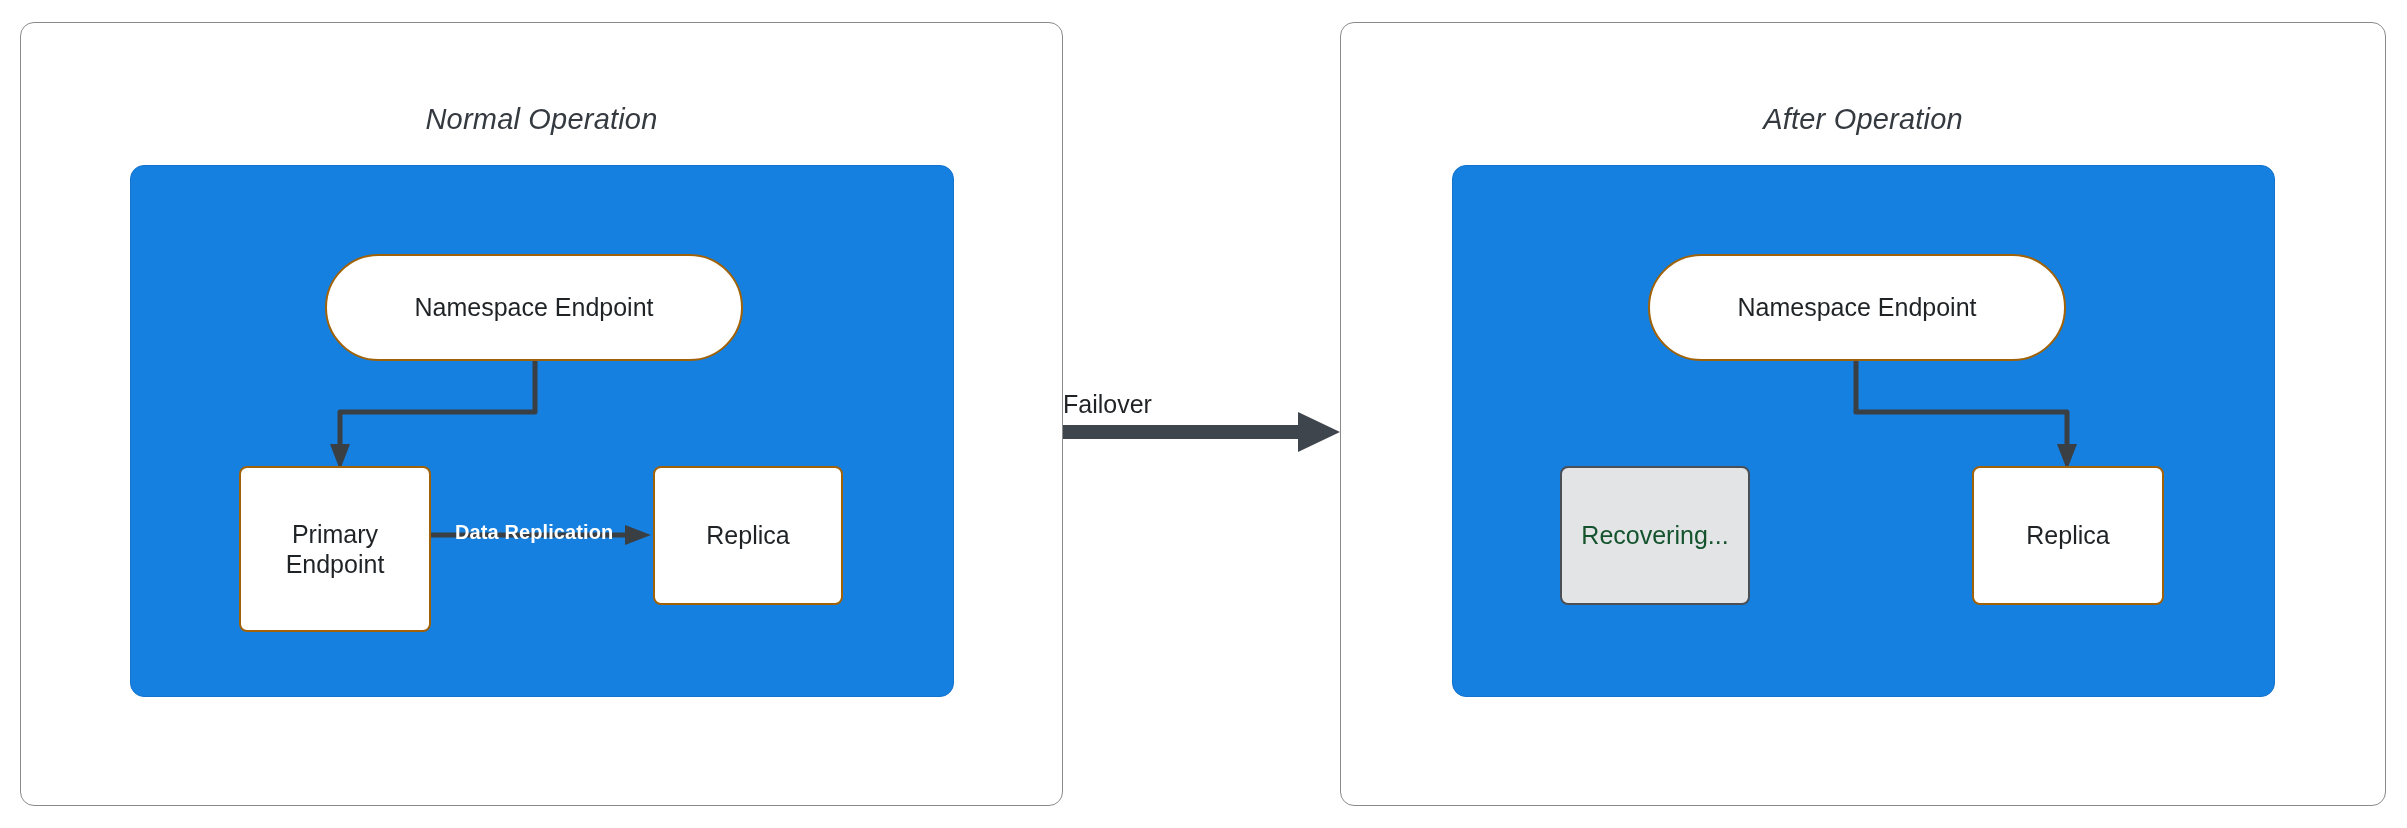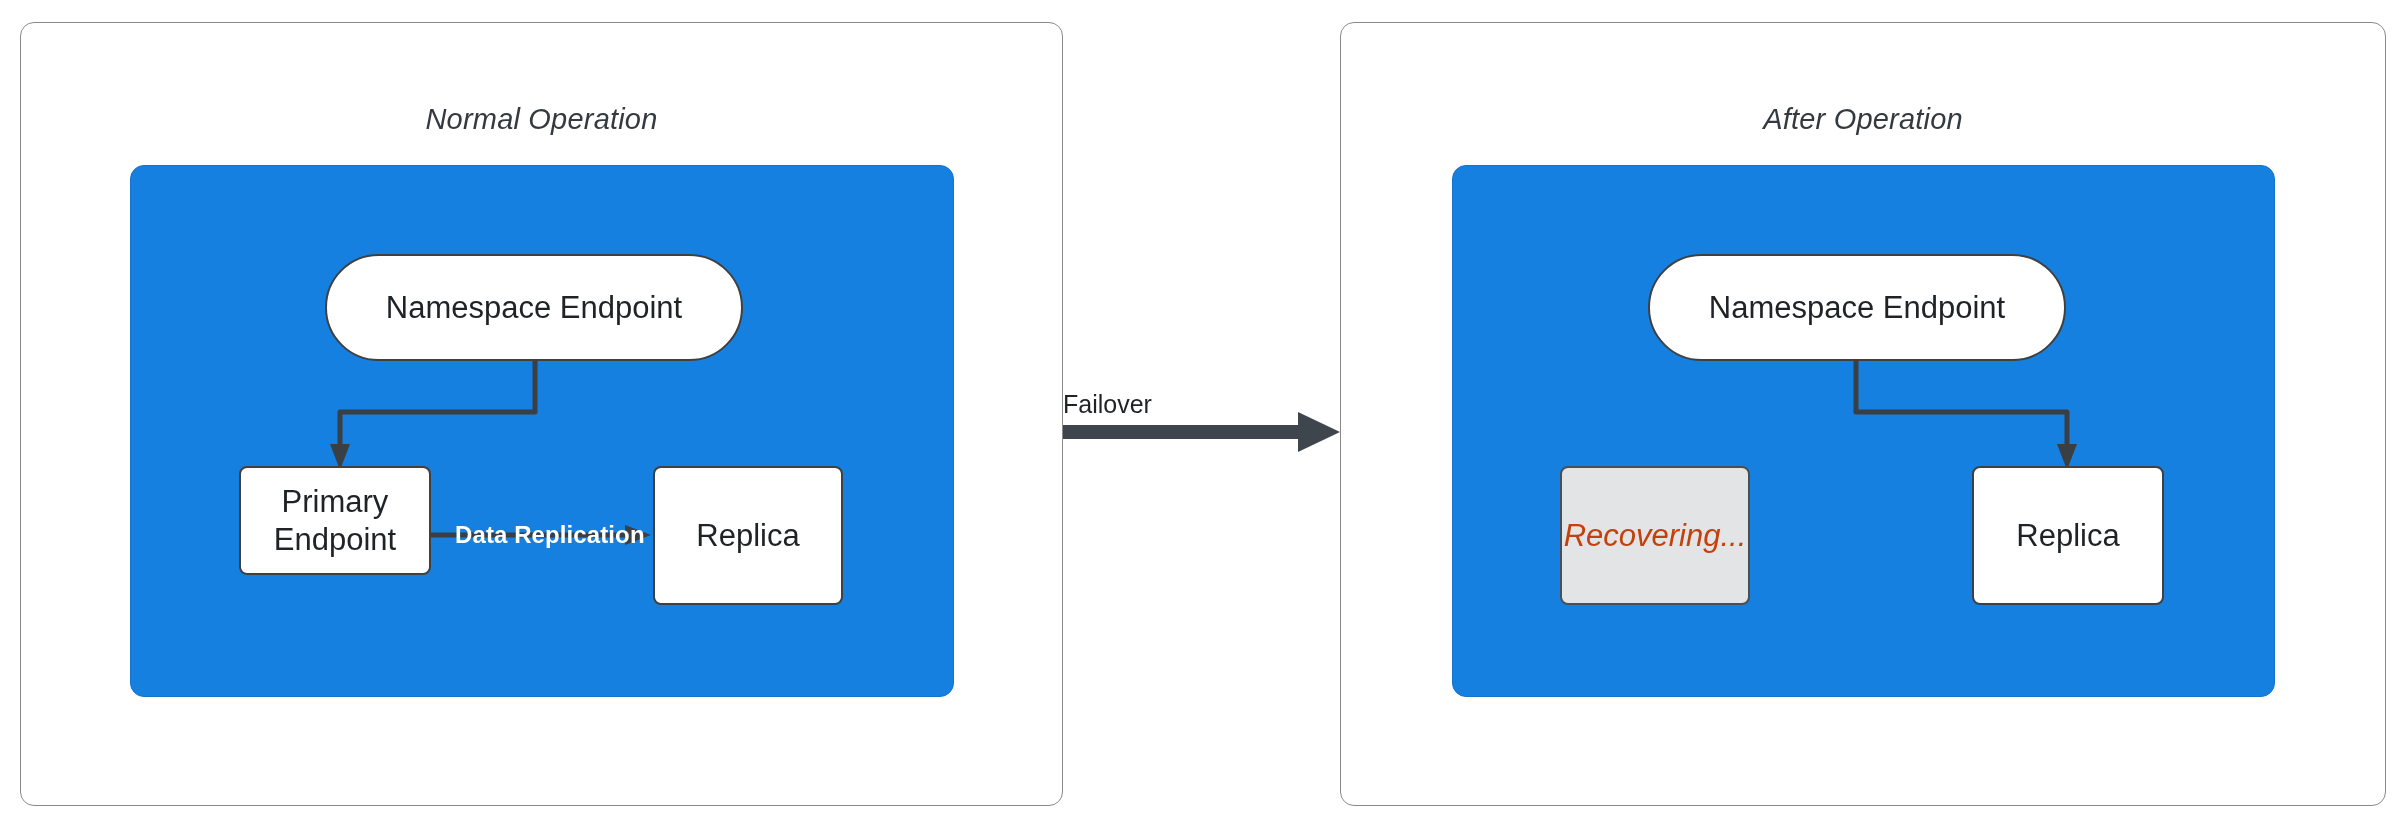--- a/index.html
+++ b/index.html
@@ -61,38 +61,37 @@
 
   
   .node {
     position: absolute;
     box-sizing: border-box;
     display: flex;
     align-items: center;
     justify-content: center;
     text-align: center;
     background: #ffffff;
-    border: 2px solid #404040;
+    border: 2px solid #a16207;
     color: #1f2326;
-    font-size: 31px;
+    font-size: 25px;
     line-height: 1.22;
     z-index: 4;
   }
   .node.rect { border-radius: 8px; }
   .node.pill { border-radius: 70px; }
   .node.recovering {
     background: #e2e4e6;
     border-color: #4a4f55;
-    color: #c2410c;
-    font-style: italic;
+    color: #14532d;
   }
 
   
   #node-endpoint-left { left: 325px; top: 254px;  width: 418px; height: 107px; }
-  #node-primary       { left: 239px; top: 466px;  width: 192px; height: 109px; }
+  #node-primary       { left: 239px; top: 466px;  width: 192px; height: 166px; }
   #node-replica-left  { left: 653px; top: 466px;  width: 190px; height: 139px; }
   
   #node-endpoint-right { left: 1648px; top: 254px; width: 418px; height: 107px; }
   #node-recovering     { left: 1560px; top: 466px; width: 190px; height: 139px; }
   #node-replica-right  { left: 1972px; top: 466px; width: 192px; height: 139px; }
 
   
   .edges {
     position: absolute;
     left: 0; top: 0;
@@ -108,21 +107,21 @@
     stroke-linecap: butt;
     stroke-linejoin: round;
   }
   .edge-head { fill: #3a3f44; }
 
   
   .edge-label-white {
     position: absolute;
     z-index: 6;
     color: #ffffff;
-    font-size: 24px;
+    font-size: 20px;
     font-weight: bold;
     white-space: nowrap;
     letter-spacing: 0.1px;
   }
   #label-data-replication { left: 455px; top: 521px; }
   #label-failover {
     position: absolute;
     z-index: 7;
     left: 1063px;
     top: 390px;

